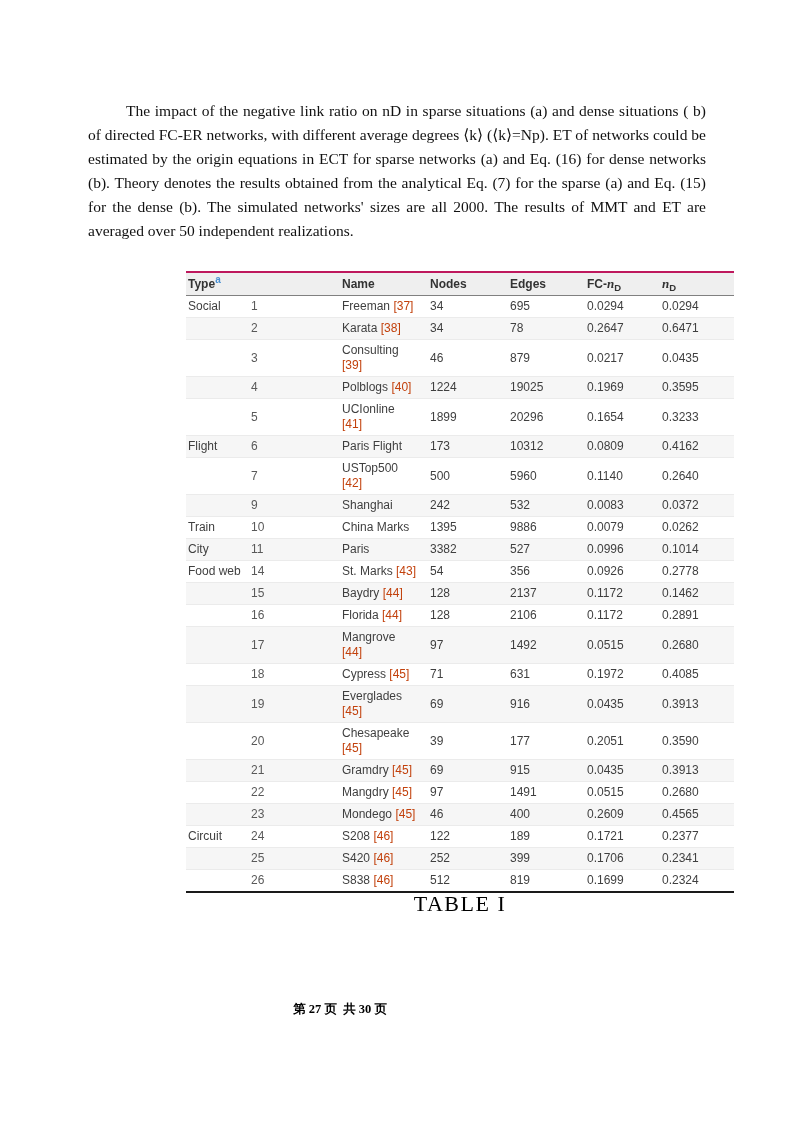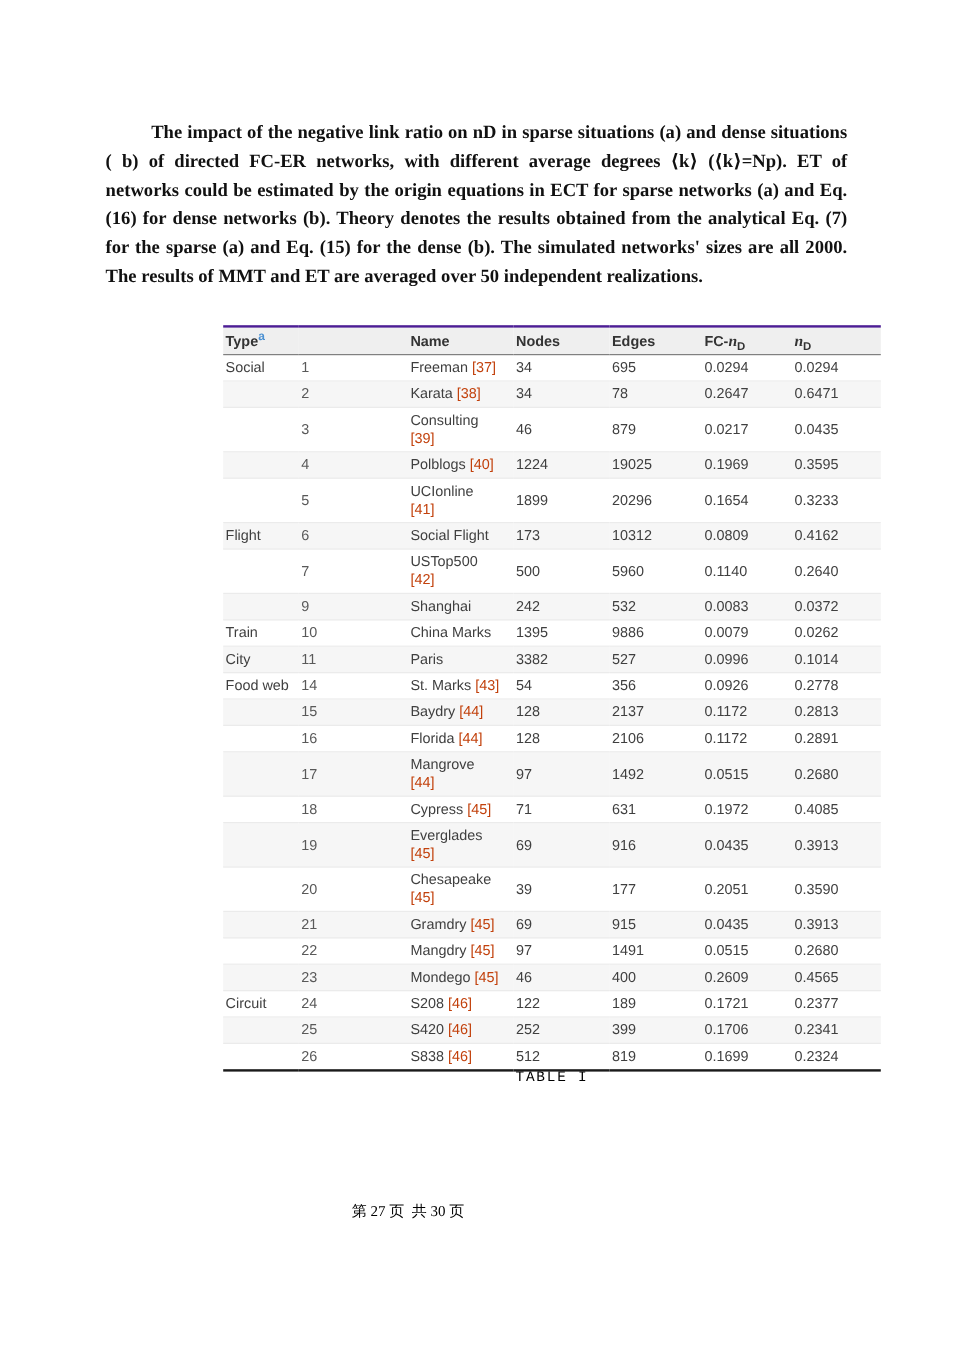--- a/index.html
+++ b/index.html
@@ -11,34 +11,33 @@
     overflow:hidden;
   }
   .paragraph{
     position:absolute;
     top:99px;left:88px;width:618px;
     font-family:"Liberation Serif","DejaVu Serif",serif;
     font-size:15.5px;line-height:24px;
     color:#111;
     text-align:justify;
     text-indent:38px;
-    font-weight:bold;
   }
   .table-wrap{
     position:absolute;
     top:271px;left:186px;width:548px;
   }
   table.net{
     border-collapse:collapse;
     table-layout:fixed;
     width:548px;
     font-family:"Liberation Sans","DejaVu Sans",sans-serif;
     font-size:12px;
     color:#3f3f3f;
-    border-top:2px solid #4c1d95;
+    border-top:2px solid #be185d;
     border-bottom:2px solid #1a1a1a;
   }
   table.net thead th{
     background:#efefef;
     border-bottom:1px solid #808080;
     font-weight:bold;
     color:#333;
     text-align:left;
     padding:4px 2px;
     line-height:14px;
@@ -61,32 +60,32 @@
     font-size:10px;
     vertical-align:super;
     line-height:0;
   }
   i.mathn{font-family:"Liberation Serif","DejaVu Serif",serif;font-size:13px;}
   sub.mathsub{font-size:9.5px;vertical-align:sub;line-height:0;}
   .table-caption{
     position:absolute;
     top:891px;left:186px;width:548px;
     text-align:center;
-    font-family:Liberation Mono, monospace;
-    font-size:12px;
+    font-family:Liberation Serif, serif;
+    font-size:22px;
     letter-spacing:1.5px;
     color:#000;
   }
   .footer{
     position:absolute;
     top:1001px;left:0;width:680px;
     text-align:center;
     font-family:"Liberation Serif","DejaVu Serif",serif;
     font-size:12.5px;
-    font-weight:normal;
+    font-weight:bold;
     color:#000;
     white-space:pre;
   }
 </style>
 </head>
 <body>
 
 <div class="paragraph">The impact of the negative link ratio on nD in sparse situations (a) and dense situations ( b) of directed FC-ER networks, with different average degrees ⟨k⟩ (⟨k⟩=Np). ET of networks could be estimated by the origin equations in ECT for sparse networks (a) and Eq. (16) for dense networks (b). Theory denotes the results obtained from the analytical Eq. (7) for the sparse (a) and Eq. (15) for the dense (b). The simulated networks' sizes are all 2000. The results of MMT and ET are averaged over 50 independent realizations.</div>
 
 <div class="table-wrap">
@@ -153,21 +152,21 @@
           <td class="num">5</td>
           <td class="name"><span>UCIonline</span><br><span class="cite">[41]</span></td>
           <td>1899</td>
           <td>20296</td>
           <td>0.1654</td>
           <td>0.3233</td>
         </tr>
         <tr>
           <td class="typ">Flight</td>
           <td class="num">6</td>
-          <td class="name"><span>Social Flight</span></td>
+          <td class="name"><span>Paris Flight</span></td>
           <td>173</td>
           <td>10312</td>
           <td>0.0809</td>
           <td>0.4162</td>
         </tr>
         <tr>
           <td class="typ"></td>
           <td class="num">7</td>
           <td class="name"><span>USTop500</span><br><span class="cite">[42]</span></td>
           <td>500</td>
@@ -211,21 +210,21 @@
           <td>0.0926</td>
           <td>0.2778</td>
         </tr>
         <tr>
           <td class="typ"></td>
           <td class="num">15</td>
           <td class="name"><span>Baydry</span> <span class="cite">[44]</span></td>
           <td>128</td>
           <td>2137</td>
           <td>0.1172</td>
-          <td>0.2813</td>
+          <td>0.1462</td>
         </tr>
         <tr>
           <td class="typ"></td>
           <td class="num">16</td>
           <td class="name"><span>Florida</span> <span class="cite">[44]</span></td>
           <td>128</td>
           <td>2106</td>
           <td>0.1172</td>
           <td>0.2891</td>
         </tr>

